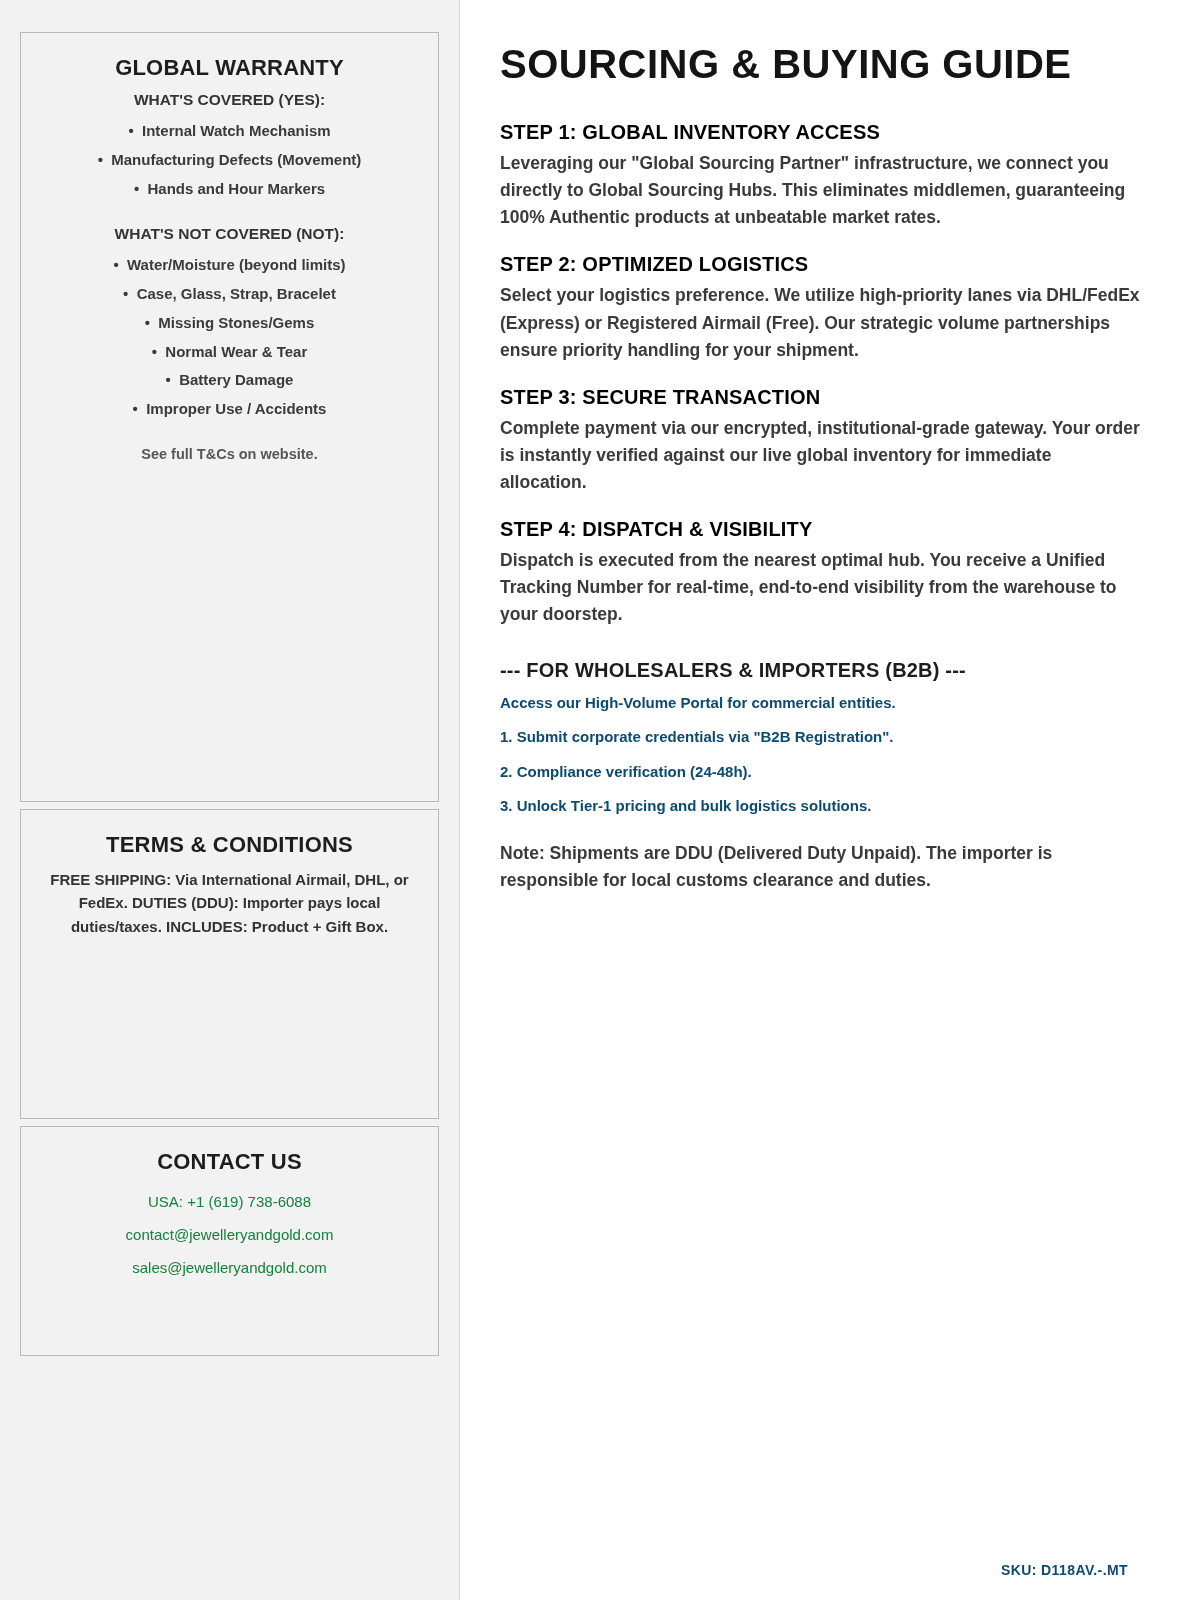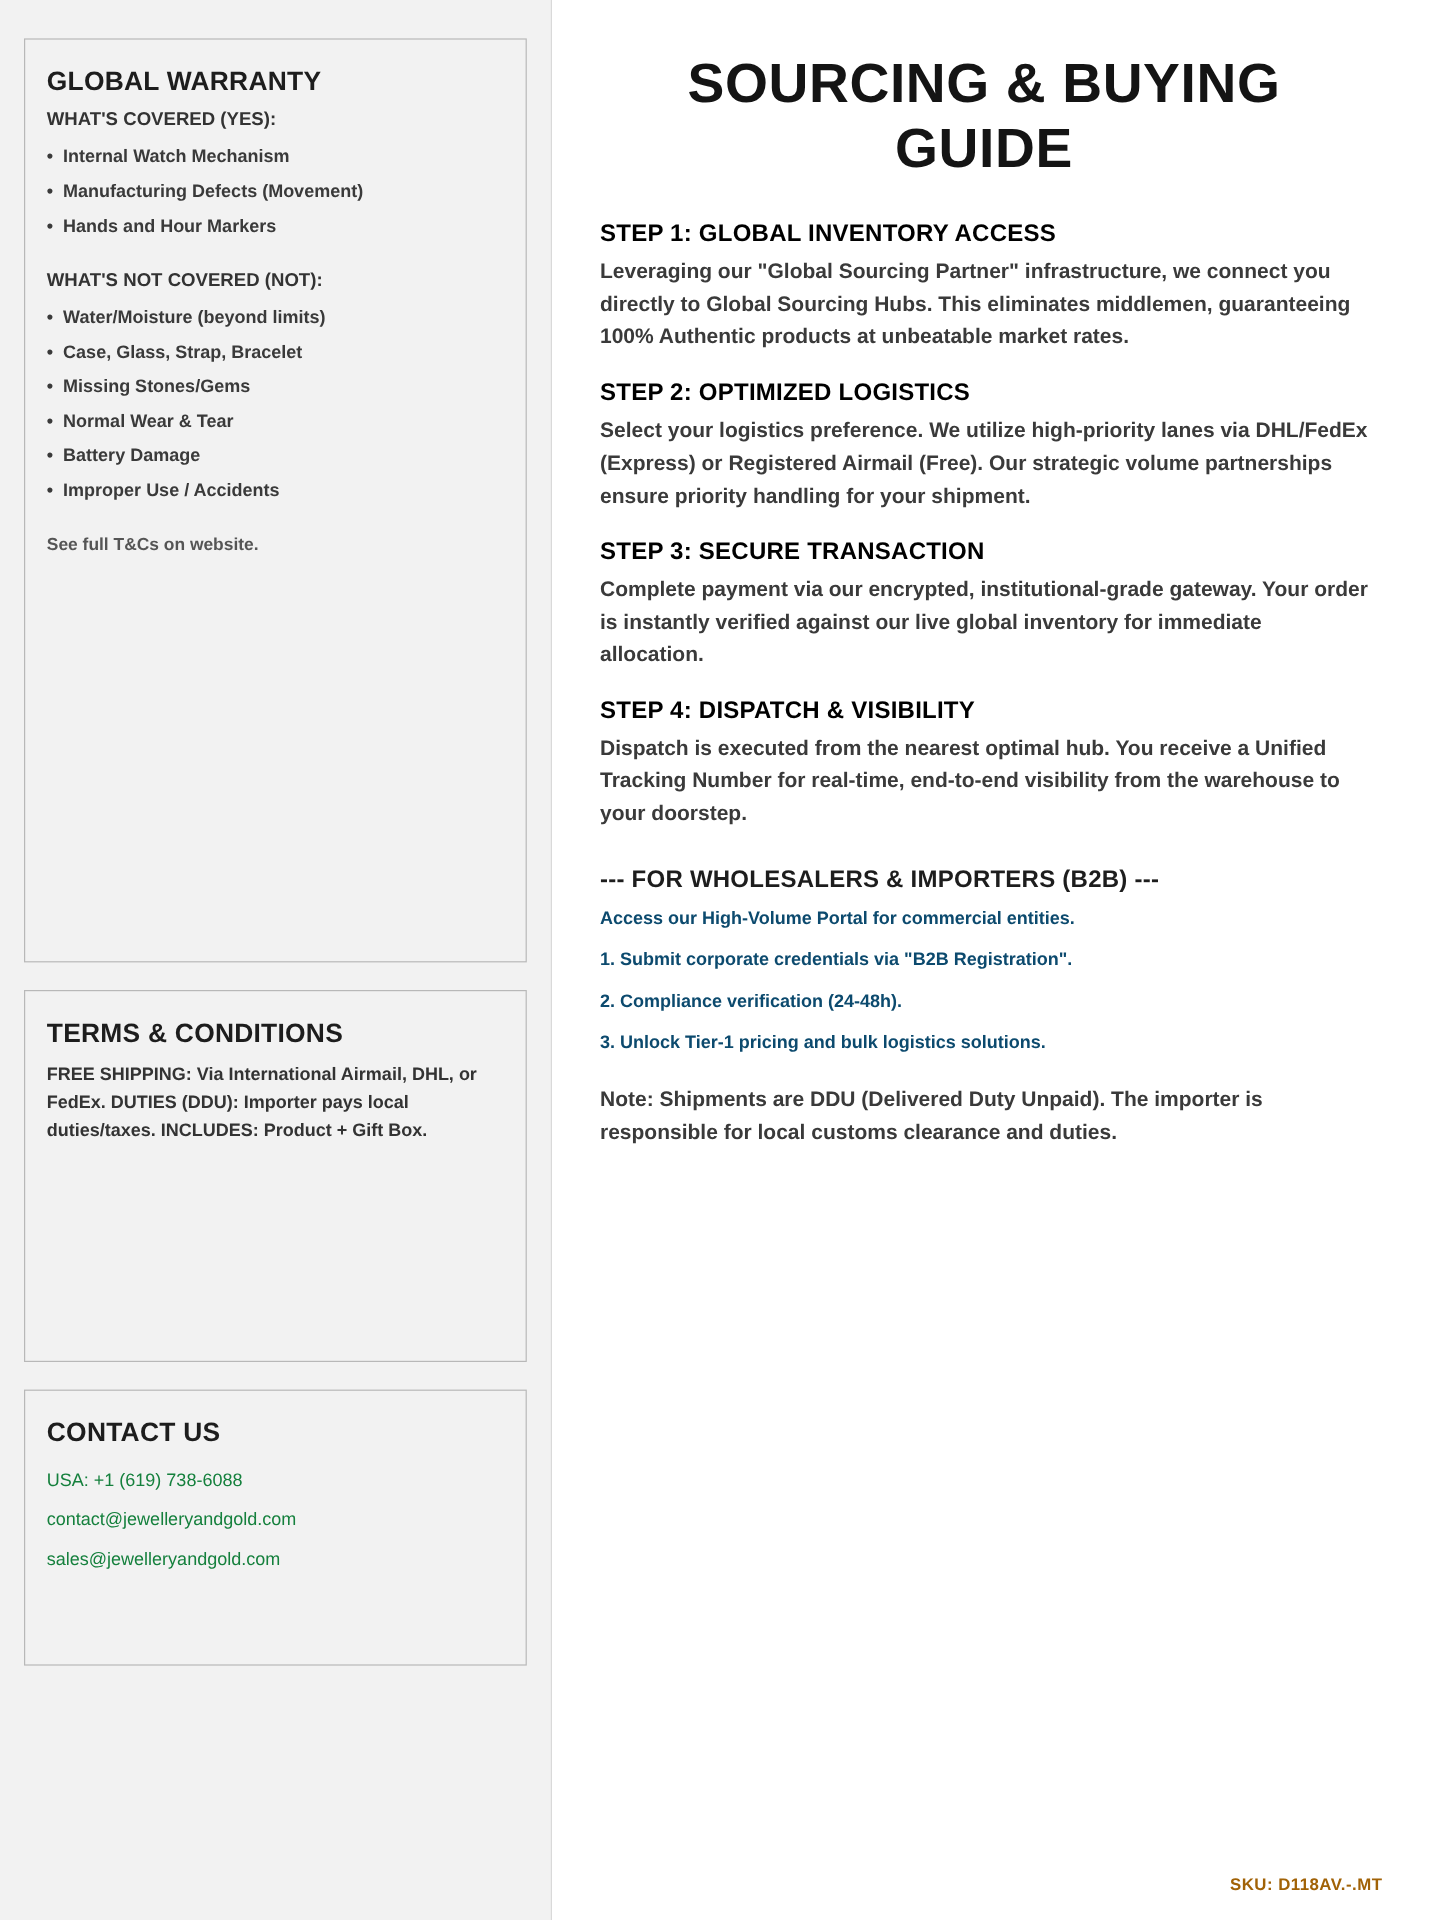--- a/index.html
+++ b/index.html
@@ -23,21 +23,22 @@
   }
   
   .left-col {
     width: 460px;
     background: #f2f2f2;
     border-right: 1px solid #d9d9d9;
     box-sizing: border-box;
     padding: 32px 20px 20px 20px;
     display: flex;
     flex-direction: column;
-    gap: 23px;
+    gap: 7px;
+    text-align: center;
   }
   .panel {
     border: 1px solid #b8b8b8;
     background: #f2f2f2;
     box-sizing: border-box;
     padding: 22px 18px 18px 18px;
   }
   .panel-warranty { min-height: 770px; }
   .panel-terms { min-height: 310px; }
   .panel-contact { min-height: 230px; }
@@ -92,23 +93,23 @@
     padding: 6px 0;
   }
   
   .right-col {
     flex: 1;
     box-sizing: border-box;
     padding: 42px 60px 20px 40px;
     position: relative;
   }
   .main-title {
-    font-size: 46px;
-    font-weight: bold;
-    text-align: center;
+    font-size: 40px;
+    font-weight: bold;
+    text-align: left;
     letter-spacing: 0.5px;
     color: #141414;
     margin: 0 0 34px 0;
   }
   .step { margin-bottom: 22px; }
   .step-title {
     font-size: 20px;
     font-weight: bold;
     color: #000000;
     margin: 0 0 6px 0;
@@ -137,25 +138,25 @@
   }
   .b2b-note {
     font-size: 17.5px;
     font-weight: bold;
     color: #3a3a3a;
     line-height: 1.55;
     margin: 22px 0 0 0;
   }
   .sku {
     position: absolute;
-    right: 48px;
+    right: 72px;
     bottom: 22px;
     font-size: 14px;
     font-weight: bold;
-    color: #a16207;
+    color: #0c4a6e;
     letter-spacing: 0.4px;
   }
 </style>
 </head>
 <body>
 
 <div class="page">
 
   <div class="left-col">
 

